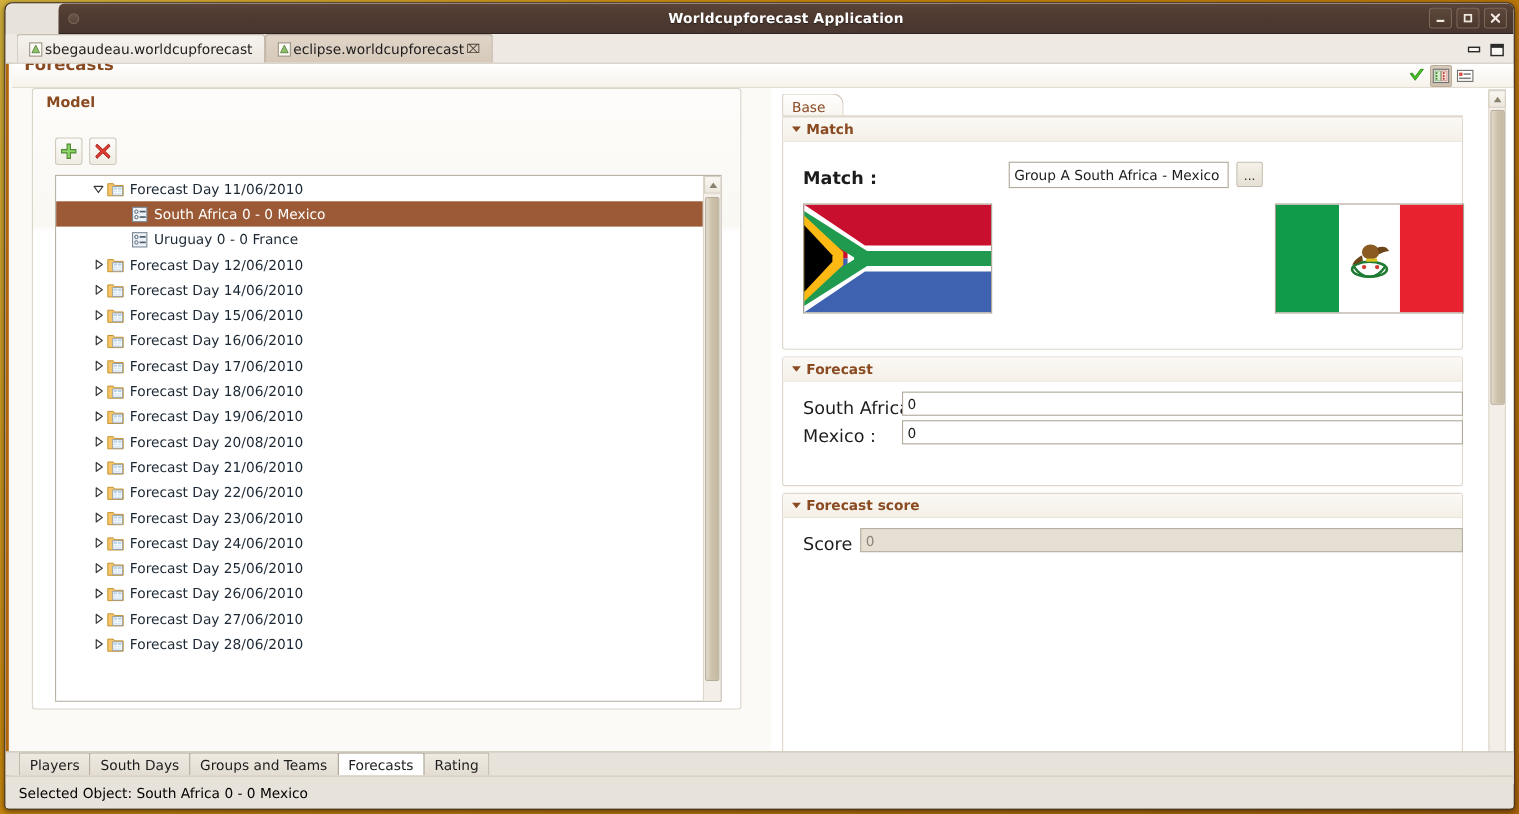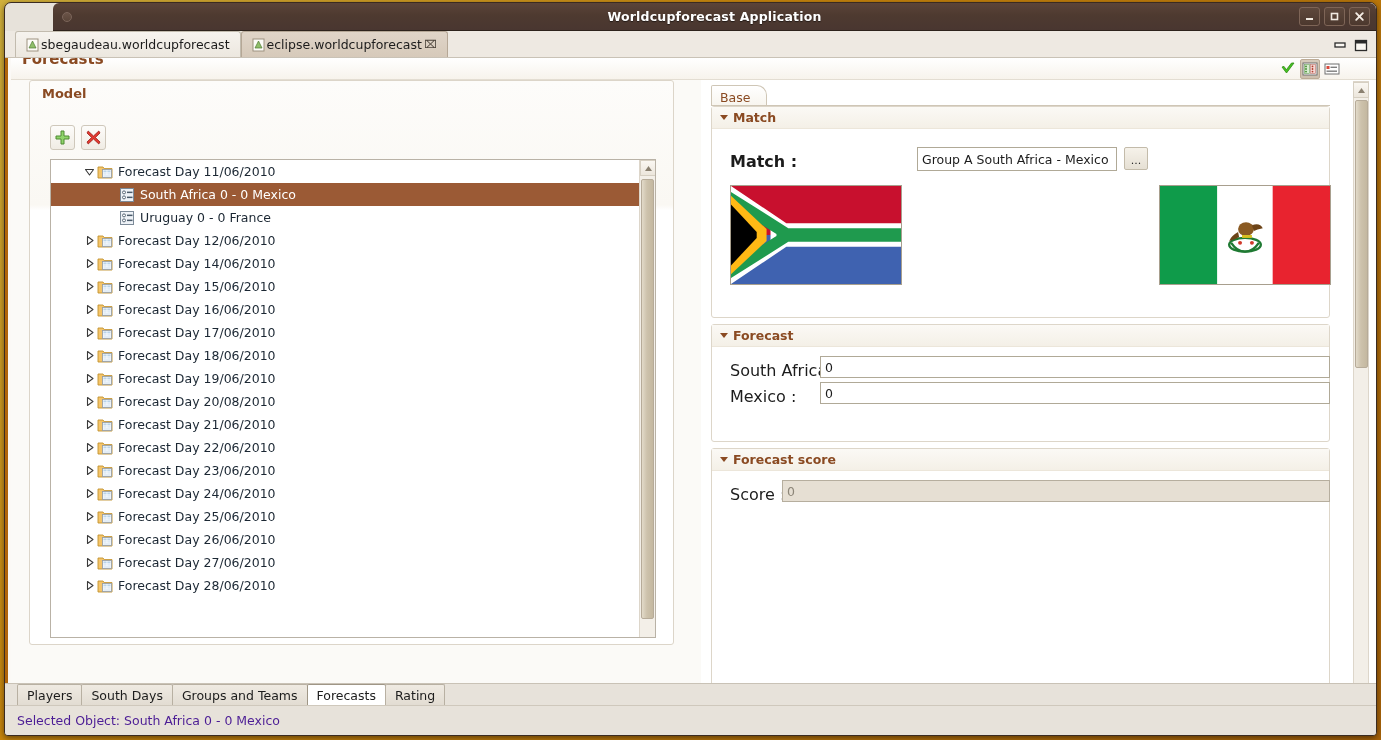--- a/index.html
+++ b/index.html
@@ -350,21 +350,21 @@
     border-color: #9f9686;
   }
   
   #statusbar {
     position: absolute; left: 0; right: 0; bottom: 0;
     height: 30px;
     background: #e7e2da;
     border-top: 1px solid #cfc8bc;
     display: flex; align-items: center;
     padding-left: 12px;
-    font-size: 12.5px; color: #4c1d95;
+    font-size: 12.5px; color: #000000;
   }
 </style>
 </head>
 <body>
 
 <div id="desktop">
   <div id="window">
 
     <div id="titlebar">
       <div id="win-dot"></div>

